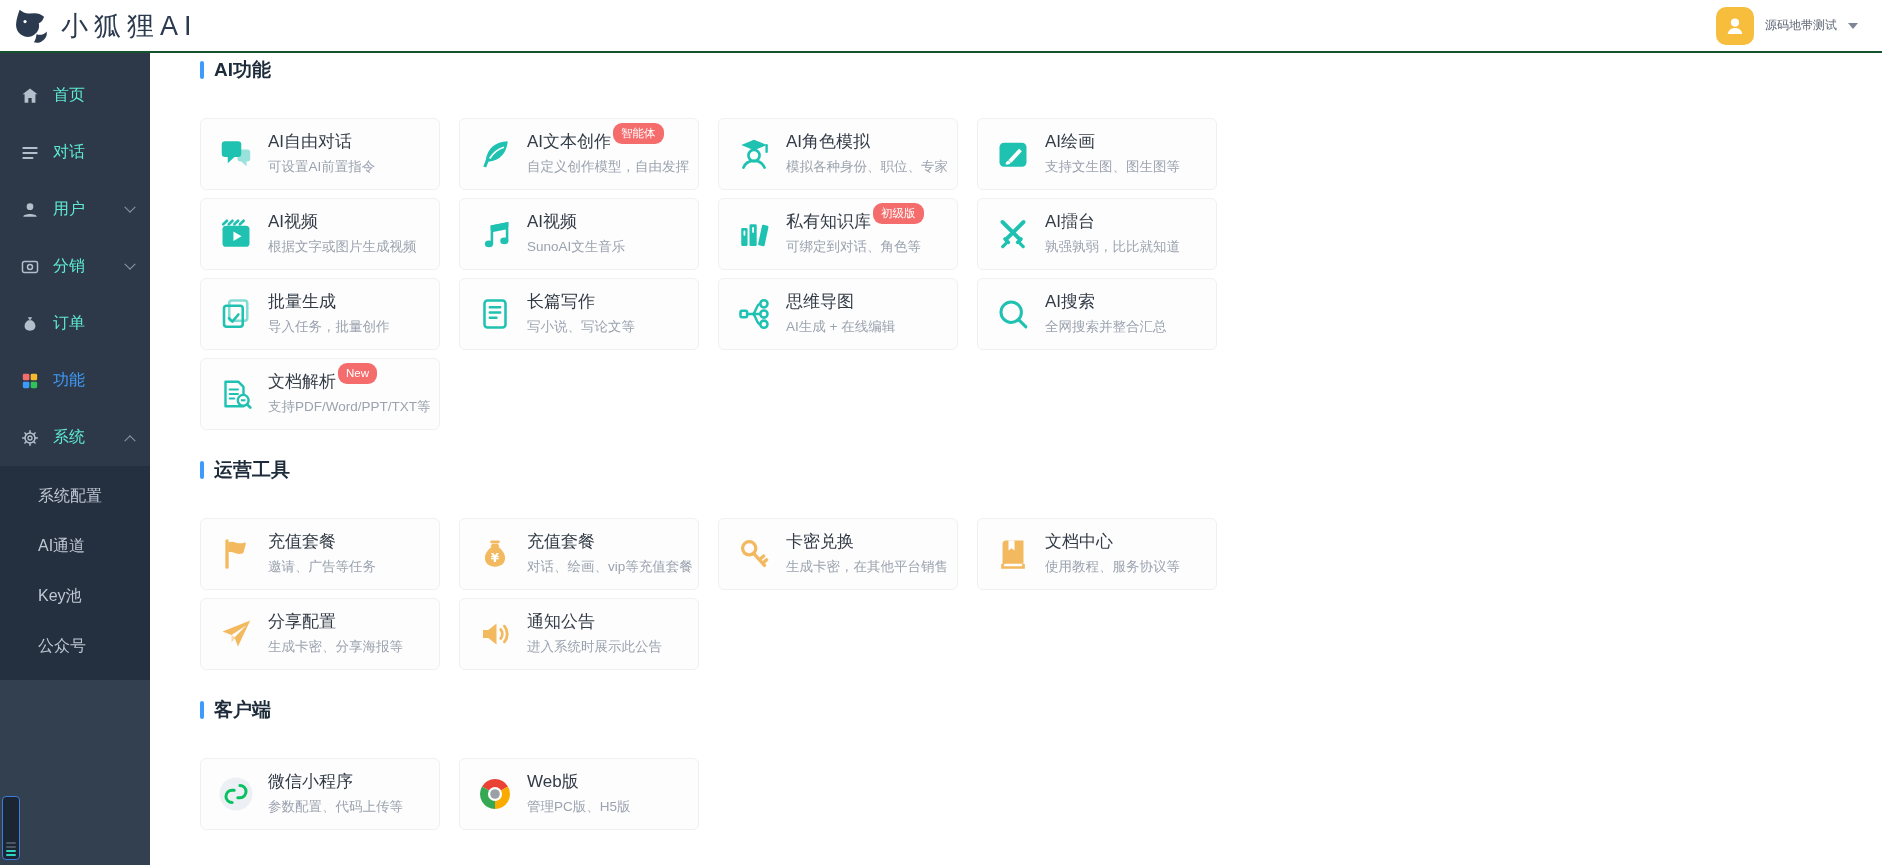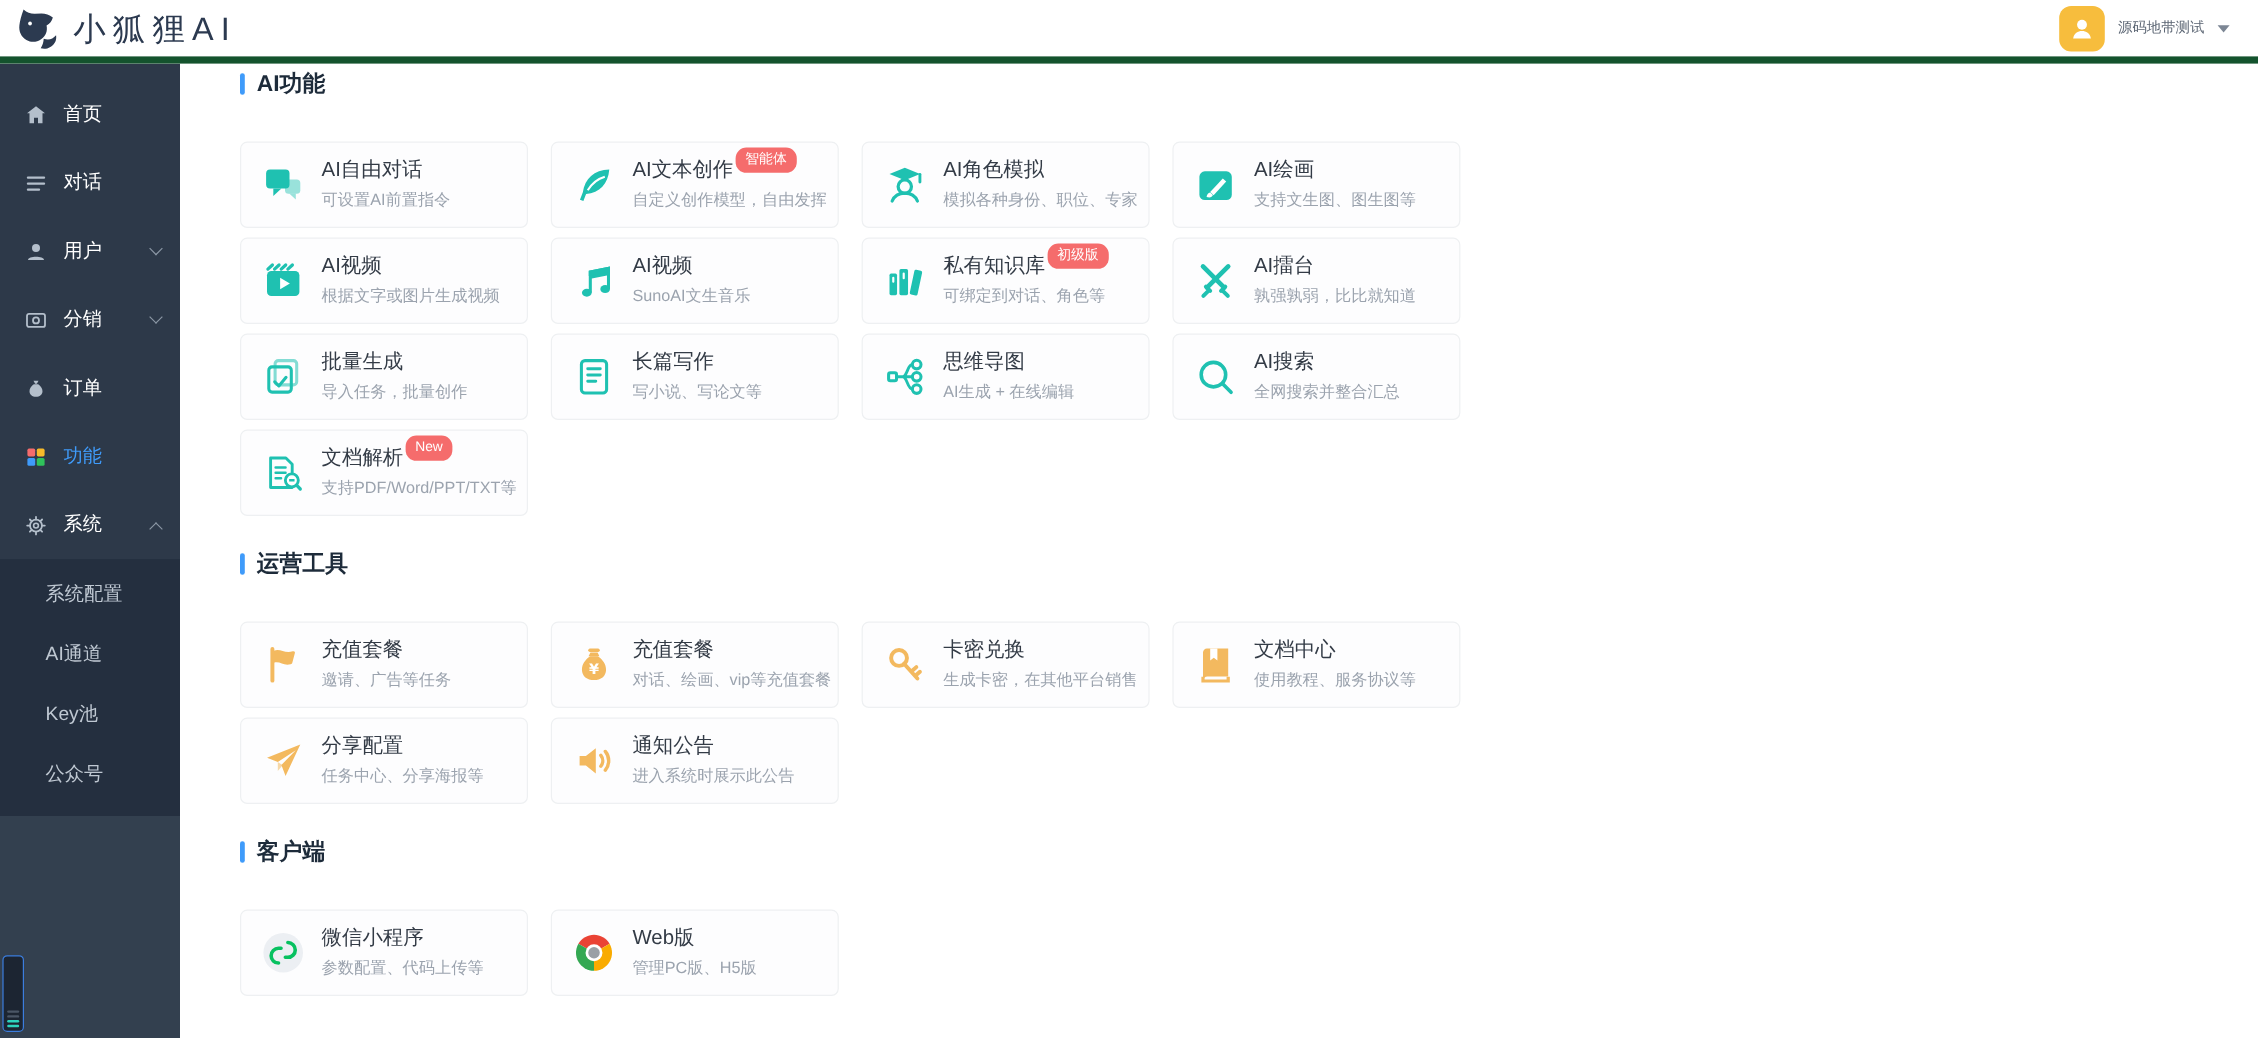--- a/index.html
+++ b/index.html
@@ -7,33 +7,33 @@
   body {
     width:1882px; height:865px; overflow:hidden; position:relative;
     background:#fff;
     font-family:"Liberation Sans","DejaVu Sans",sans-serif;
     -webkit-font-smoothing:antialiased;
   }
   
   .header{
     position:absolute; top:0; left:0; right:0; height:53px; background:#fff;
     display:flex; align-items:center; justify-content:space-between;
-    padding:0 24px 0 12px; border-bottom:6px solid #14532d; z-index:20;
+    padding:0 24px 0 12px; border-bottom:2px solid #14532d; z-index:20;
   }
   .logo{ display:flex; align-items:center; gap:9px; }
   .logo-mark{ width:40px; height:40px; color:#2c3a50; display:flex; align-items:center; justify-content:center; }
   .logo-text{ font-size:27px; color:#2c3a50; letter-spacing:6px; font-weight:500; }
   .userbox{ display:flex; align-items:center; gap:11px; cursor:pointer; }
   .avatar{ width:38px; height:38px; border-radius:10px; background:var(--avatar-bg); display:flex; align-items:center; justify-content:center; }
   .username{ font-size:12px; color:#5a6472; }
   .caret{ width:0; height:0; border-left:5px solid transparent; border-right:5px solid transparent; border-top:6px solid #7c8694; }
   
   .sidebar{ position:absolute; top:53px; left:0; bottom:0; width:150px; background:#33404f; z-index:10; }
   .menu{ background:#2d3949; padding-top:14px; }
-  .menu-item{ height:57px; display:flex; align-items:center; padding:0 16px 0 20px; color:#ffffff; font-size:16px; cursor:pointer; }
+  .menu-item{ height:57px; display:flex; align-items:center; padding:0 16px 0 20px; color:#5eead4; font-size:16px; cursor:pointer; }
   .menu-item .mi-icon{ width:20px; height:20px; margin-right:13px; display:flex; align-items:center; justify-content:center; color:#b4bfcb; flex:none; }
   .menu-item.active{ color:var(--accent); }
   .chev{ width:8px; height:8px; border-right:1.6px solid #8b97a5; border-bottom:1.6px solid #8b97a5; margin-left:auto; }
   .chev.down{ transform:rotate(45deg) translate(-2px,-2px); }
   .chev.up{ transform:rotate(-135deg) translate(-2px,-2px); }
   .submenu{ background:#242f3f; padding:5px 0 9px; }
   .submenu-item{ height:50px; line-height:50px; padding-left:38px; color:#bfc8d2; font-size:16px; cursor:pointer; white-space:nowrap; }
   .corner-widget{ position:absolute; left:2px; bottom:5px; width:18px; height:64px; background:#1c2532; border:1px solid #3b7ddd; border-radius:4px; display:flex; flex-direction:column; justify-content:flex-end; gap:2px; padding:3px; }
   .corner-widget i{ display:block; height:2px; background:#2dd4bf; border-radius:1px; }
   .corner-widget i:nth-child(1){ background:#4a5666; }
@@ -444,21 +444,21 @@
           <span class="card-icon orange">
             <svg width="36" height="36" viewBox="0 0 24 24" fill="none">
               <path d="M21.5 3 3 10.3l6 2.4L19 6.2l-8 8.1 2.3 6.1Z" fill="currentColor"></path>
               <path d="M9 12.7v4.9l2.7-3.1Z" fill="currentColor" opacity=".55"></path>
             </svg>
           </span>
           <div class="card-body">
             <div class="card-title-row">
               <span class="card-title">分享配置</span>
             </div>
-            <div class="card-desc">任务中心、分享海报等</div>
+            <div class="card-desc">生成卡密、分享海报等</div>
           </div>
         </div>
         <div class="card">
           <span class="card-icon orange">
             <svg width="36" height="36" viewBox="0 0 24 24" fill="none">
               <path d="M4 9.4h3.5L13 5v14l-5.5-4.4H4Z" fill="currentColor"></path>
               <path d="M15.8 9a4.8 4.8 0 0 1 0 6M18.3 6.8a8.2 8.2 0 0 1 0 10.4" stroke="currentColor" stroke-width="1.9" stroke-linecap="round"></path>
             </svg>
           </span>
           <div class="card-body">

